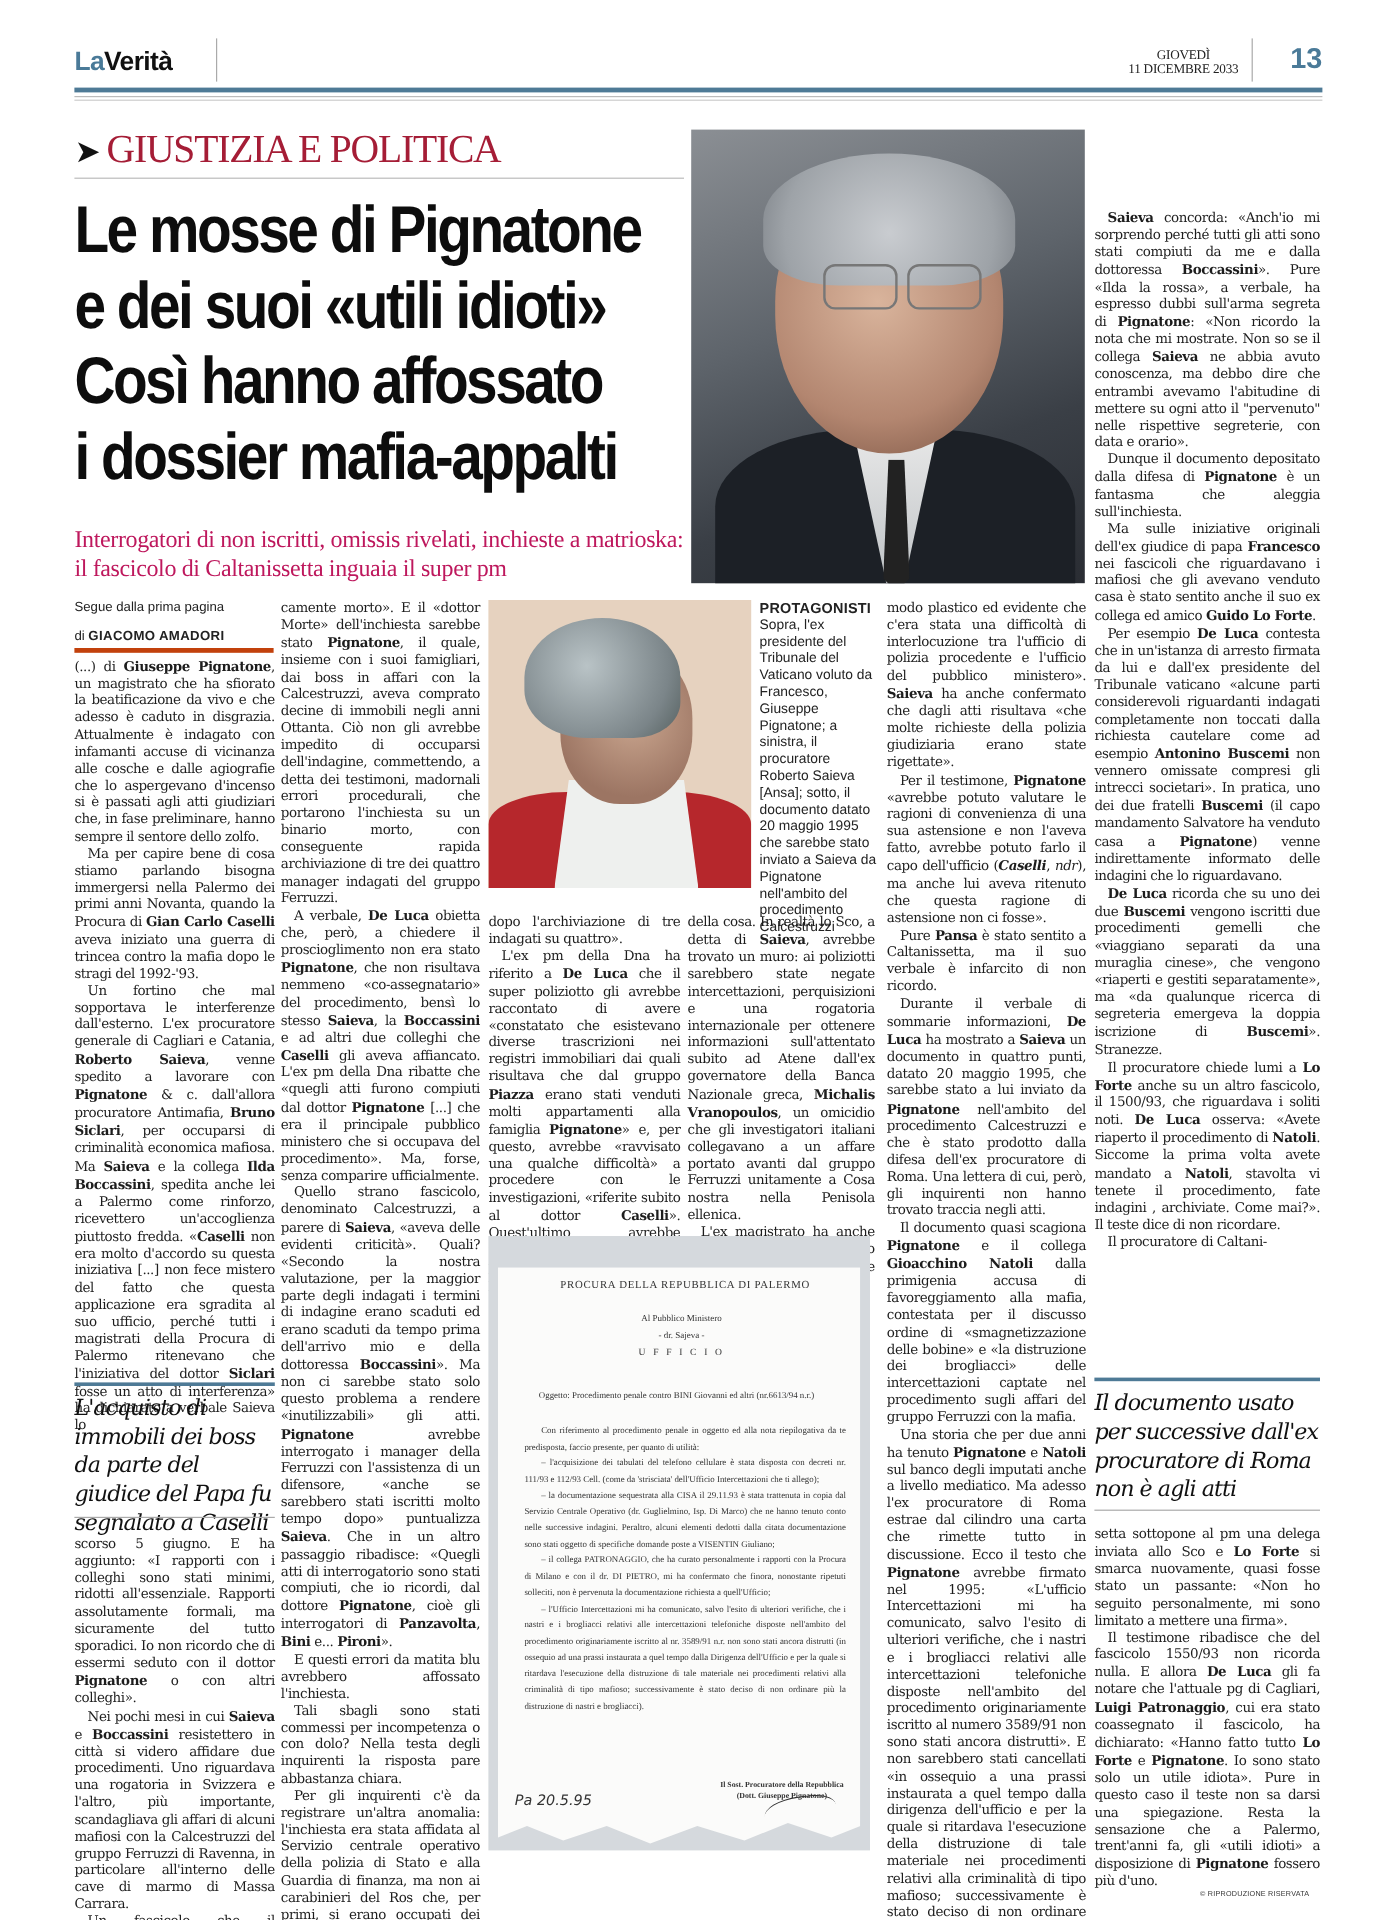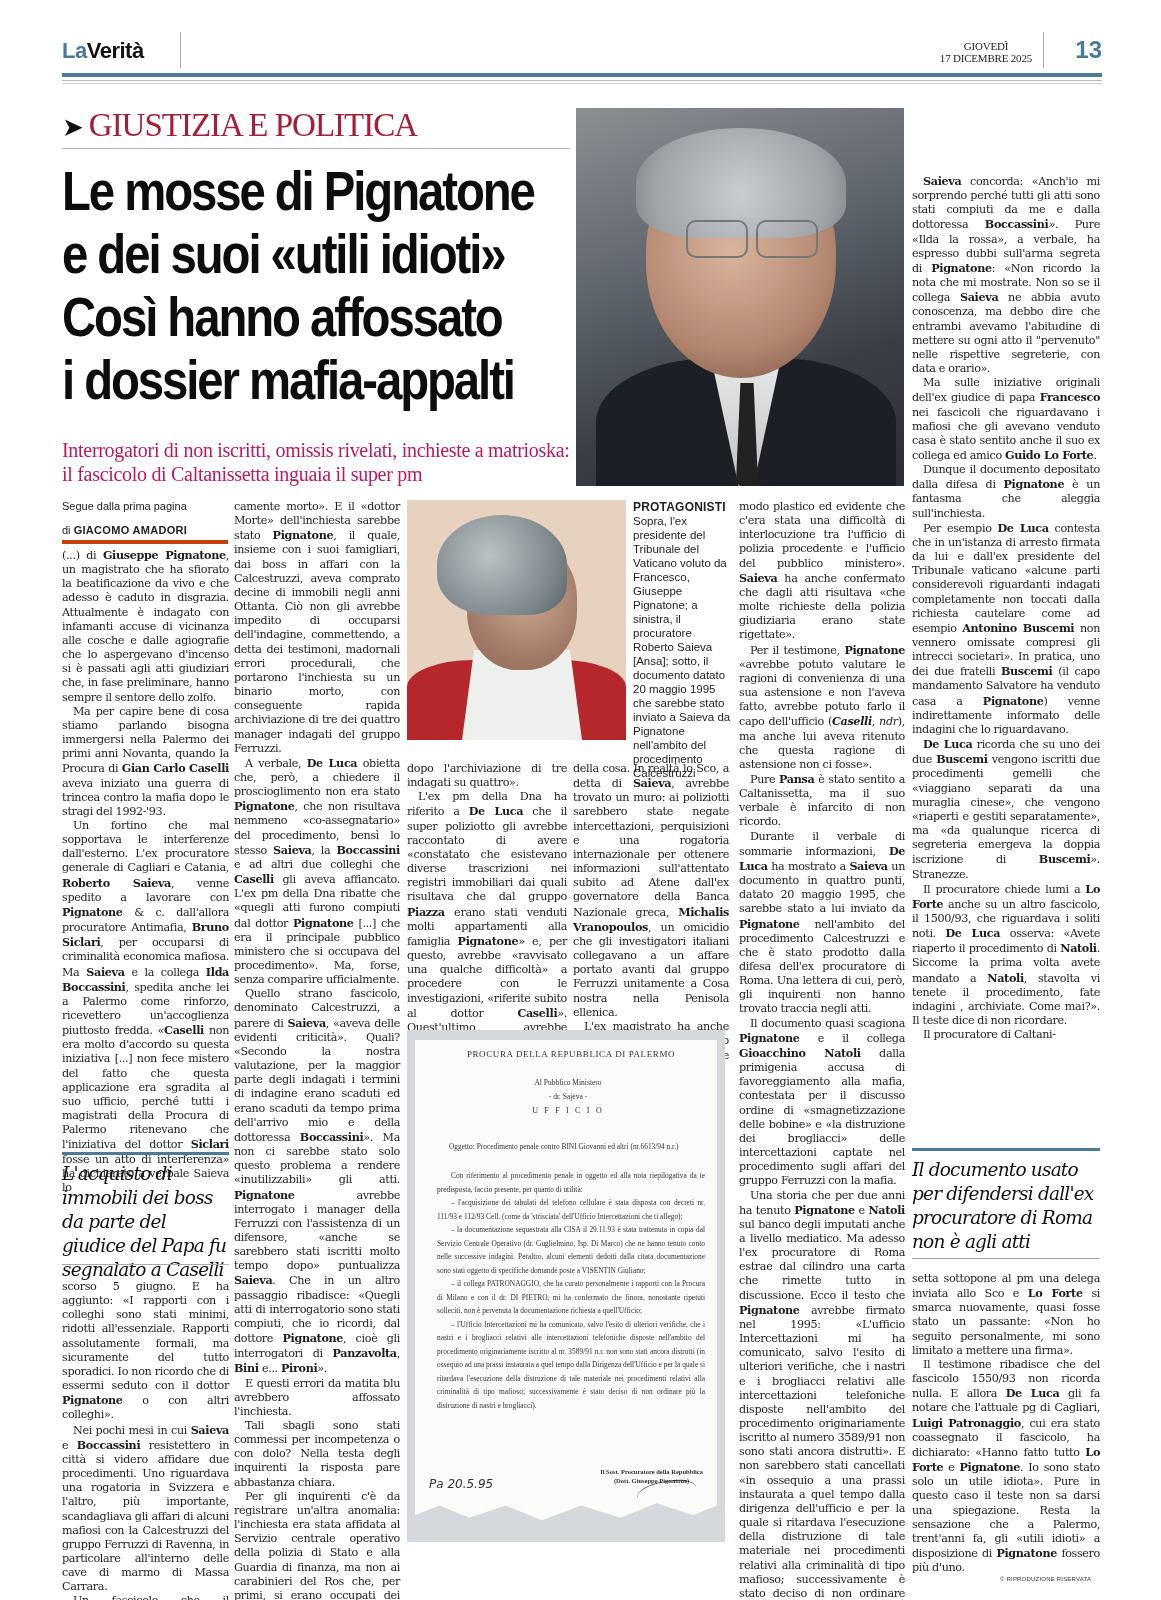--- a/index.html
+++ b/index.html
@@ -45,41 +45,41 @@
 .col p.ni{text-indent:0}
 .col b{font-weight:bold}
 .byline-pre{left:62px;top:500px;font-family:"Liberation Sans",sans-serif;font-size:11px;color:#222}
 .byline{left:62px;top:524px;width:166px;font-family:"Liberation Sans",sans-serif;font-size:11px;color:#222;padding-bottom:4px;border-bottom:4px solid #c2410c}
 .byline b{font-weight:bold;letter-spacing:0.3px}
 
 .pq{position:absolute;font-family:"DejaVu Serif",serif;font-style:italic;font-size:18.5px;line-height:24px;color:#111;letter-spacing:-0.8px}
 .pq-top{position:absolute;height:3px;background:#4e7a96}
 .pq-bot{position:absolute;height:1px;background:#aaa}
 
-.doc{left:407px;top:1030px;width:318px;height:512px;background:#d5d9dd;padding:10px 8px 0 8px}
+.doc{left:407px;top:1030px;width:318px;height:512px;background:#d5d9dd;padding:26px 8px 0 8px}
 .doc-paper{position:relative;width:100%;height:485px;background:#fbfbfa;font-family:"Liberation Serif",serif;color:#333;font-size:7.4px;line-height:13.5px;padding:8px 12px 0 22px;clip-path:polygon(0 0,100% 0,100% 96%,92% 98%,80% 95.5%,68% 98.5%,55% 96%,42% 99%,30% 96%,18% 98.5%,8% 96%,0 98%)}
 .doc-head{text-align:center;font-size:9px;letter-spacing:0.6px;margin-bottom:14px}
 .doc-addr{text-align:center;font-size:7.5px;line-height:14px;padding-right:6px}
 .doc-addr .uff{letter-spacing:2.2px;font-size:8px}
 .doc-obj{margin:22px 0 16px 12px;font-size:7.4px}
 .doc-body p{text-align:justify;text-indent:14px;margin-bottom:0}
 .doc-sign{position:absolute;left:14px;bottom:34px;font-family:"DejaVu Sans",sans-serif;font-style:italic;font-size:12px;color:#333}
 .doc-sig2{position:absolute;right:14px;bottom:40px;font-size:6.5px;font-weight:bold;line-height:9px;text-align:center}
 .doc-scrib{position:absolute;right:20px;bottom:18px;width:60px;height:26px;border-top:1.5px solid #333;border-radius:50% 40% 0 0;transform:rotate(-8deg)}
 .copyright{left:1000px;top:1576px;font-family:"Liberation Sans",sans-serif;font-size:6px;color:#333;letter-spacing:0.2px}
 </style>
 </head>
 <body>
 
 <div class="abs mast">
   <div class="abs logo"><span class="la">La</span><span>Verità</span></div>
   <div class="abs mast-div"></div>
   <div class="abs dateblk">
     <div>GIOVEDÌ</div>
-    <div>17 DICEMBRE 2025</div>
+    <div>11 DICEMBRE 2033</div>
   </div>
   <div class="abs pgdiv"></div>
   <div class="abs pgnum">13</div>
 </div>
 <div class="abs rule-blue"></div>
 <div class="abs rule-g1"></div>
 <div class="abs rule-g2"></div>
 
 <div class="abs kicker"><span class="arrow">➤</span><span>GIUSTIZIA E POLITICA</span></div>
 <div class="abs kick-rule"></div>
@@ -177,28 +177,28 @@
     <p class="ni">modo plastico ed evidente che c'era stata una difficoltà di interlocuzione tra l'ufficio di polizia procedente e l'ufficio del pubblico ministero». <b>Saieva</b> ha anche confermato che dagli atti risultava «che molte richieste della polizia giudiziaria erano state rigettate».</p>
     <p>Per il testimone, <b>Pignatone</b> «avrebbe potuto valutare le ragioni di convenienza di una sua astensione e non l'aveva fatto, avrebbe potuto farlo il capo dell'ufficio (<b><i>Caselli</i></b>, <i>ndr</i>), ma anche lui aveva ritenuto che questa ragione di astensione non ci fosse».</p>
     <p>Pure <b>Pansa</b> è stato sentito a Caltanissetta, ma il suo verbale è infarcito di non ricordo.</p>
     <p>Durante il verbale di sommarie informazioni, <b>De Luca</b> ha mostrato a <b>Saieva</b> un documento in quattro punti, datato 20 maggio 1995, che sarebbe stato a lui inviato da <b>Pignatone</b> nell'ambito del procedimento Calcestruzzi e che è stato prodotto dalla difesa dell'ex procuratore di Roma. Una lettera di cui, però, gli inquirenti non hanno trovato traccia negli atti.</p>
     <p>Il documento quasi scagiona <b>Pignatone</b> e il collega <b>Gioacchino Natoli</b> dalla primigenia accusa di favoreggiamento alla mafia, contestata per il discusso ordine di «smagnetizzazione delle bobine» e «la distruzione dei brogliacci» delle intercettazioni captate nel procedimento sugli affari del gruppo Ferruzzi con la mafia.</p>
     <p>Una storia che per due anni ha tenuto <b>Pignatone</b> e <b>Natoli</b> sul banco degli imputati anche a livello mediatico. Ma adesso l'ex procuratore di Roma estrae dal cilindro una carta che rimette tutto in discussione. Ecco il testo che <b>Pignatone</b> avrebbe firmato nel 1995: «L'ufficio Intercettazioni mi ha comunicato, salvo l'esito di ulteriori verifiche, che i nastri e i brogliacci relativi alle intercettazioni telefoniche disposte nell'ambito del procedimento originariamente iscritto al numero 3589/91 non sono stati ancora distrutti». E non sarebbero stati cancellati «in ossequio a una prassi instaurata a quel tempo dalla dirigenza dell'ufficio e per la quale si ritardava l'esecuzione della distruzione di tale materiale nei procedimenti relativi alla criminalità di tipo mafioso; successivamente è stato deciso di non ordinare più la distruzione di nastri e brogliacci».</p>
   </div>
 
 <div class="col" style="left:912px;top:174px;width:188px">
     <p><b>Saieva</b> concorda: «Anch'io mi sorprendo perché tutti gli atti sono stati compiuti da me e dalla dottoressa <b>Boccassini</b>». Pure «Ilda la rossa», a verbale, ha espresso dubbi sull'arma segreta di <b>Pignatone</b>: «Non ricordo la nota che mi mostrate. Non so se il collega <b>Saieva</b> ne abbia avuto conoscenza, ma debbo dire che entrambi avevamo l'abitudine di mettere su ogni atto il "pervenuto" nelle rispettive segreterie, con data e orario».</p>
+    <p>Dunque il documento depositato dalla difesa di <b>Pignatone</b> è un fantasma che aleggia sull'inchiesta.</p>
     <p>Ma sulle iniziative originali dell'ex giudice di papa <b>Francesco</b> nei fascicoli che riguardavano i mafiosi che gli avevano venduto casa è stato sentito anche il suo ex collega ed amico <b>Guido Lo Forte</b>.</p>
-    <p>Dunque il documento depositato dalla difesa di <b>Pignatone</b> è un fantasma che aleggia sull'inchiesta.</p>
     <p>Per esempio <b>De Luca</b> contesta che in un'istanza di arresto firmata da lui e dall'ex presidente del Tribunale vaticano «alcune parti considerevoli riguardanti indagati completamente non toccati dalla richiesta cautelare come ad esempio <b>Antonino Buscemi</b> non vennero omissate compresi gli intrecci societari». In pratica, uno dei due fratelli <b>Buscemi</b> (il capo mandamento Salvatore ha venduto casa a <b>Pignatone</b>) venne indirettamente informato delle indagini che lo riguardavano.</p>
     <p><b>De Luca</b> ricorda che su uno dei due <b>Buscemi</b> vengono iscritti due procedimenti gemelli che «viaggiano separati da una muraglia cinese», che vengono «riaperti e gestiti separatamente», ma «da qualunque ricerca di segreteria emergeva la doppia iscrizione di <b>Buscemi</b>». Stranezze.</p>
     <p>Il procuratore chiede lumi a <b>Lo Forte</b> anche su un altro fascicolo, il 1500/93, che riguardava i soliti noti. <b>De Luca</b> osserva: «Avete riaperto il procedimento di <b>Natoli</b>. Siccome la prima volta avete mandato a <b>Natoli</b>, stavolta vi tenete il procedimento, fate indagini , archiviate. Come mai?». Il teste dice di non ricordare.</p>
     <p>Il procuratore di Caltani-</p>
   </div>
 <div class="pq-top" style="left:912px;top:1148px;width:188px"></div>
-<div class="pq" style="left:912px;top:1158px;width:190px">Il documento usato per difendersi dall'ex procuratore di Roma non è agli atti</div>
+<div class="pq" style="left:912px;top:1158px;width:190px">Il documento usato per successive dall'ex procuratore di Roma non è agli atti</div>
 <div class="pq-bot" style="left:912px;top:1258px;width:188px"></div>
 <div class="col" style="left:912px;top:1272px;width:188px">
     <p class="ni">setta sottopone al pm una delega inviata allo Sco e <b>Lo Forte</b> si smarca nuovamente, quasi fosse stato un passante: «Non ho seguito personalmente, mi sono limitato a mettere una firma».</p>
     <p>Il testimone ribadisce che del fascicolo 1550/93 non ricorda nulla. E allora <b>De Luca</b> gli fa notare che l'attuale pg di Cagliari, <b>Luigi Patronaggio</b>, cui era stato coassegnato il fascicolo, ha dichiarato: «Hanno fatto tutto <b>Lo Forte</b> e <b>Pignatone</b>. Io sono stato solo un utile idiota». Pure in questo caso il teste non sa darsi una spiegazione. Resta la sensazione che a Palermo, trent'anni fa, gli «utili idioti» a disposizione di <b>Pignatone</b> fossero più d'uno.</p>
   </div>
 
 <div class="abs copyright">© RIPRODUZIONE RISERVATA</div>
 
 </body></html>

